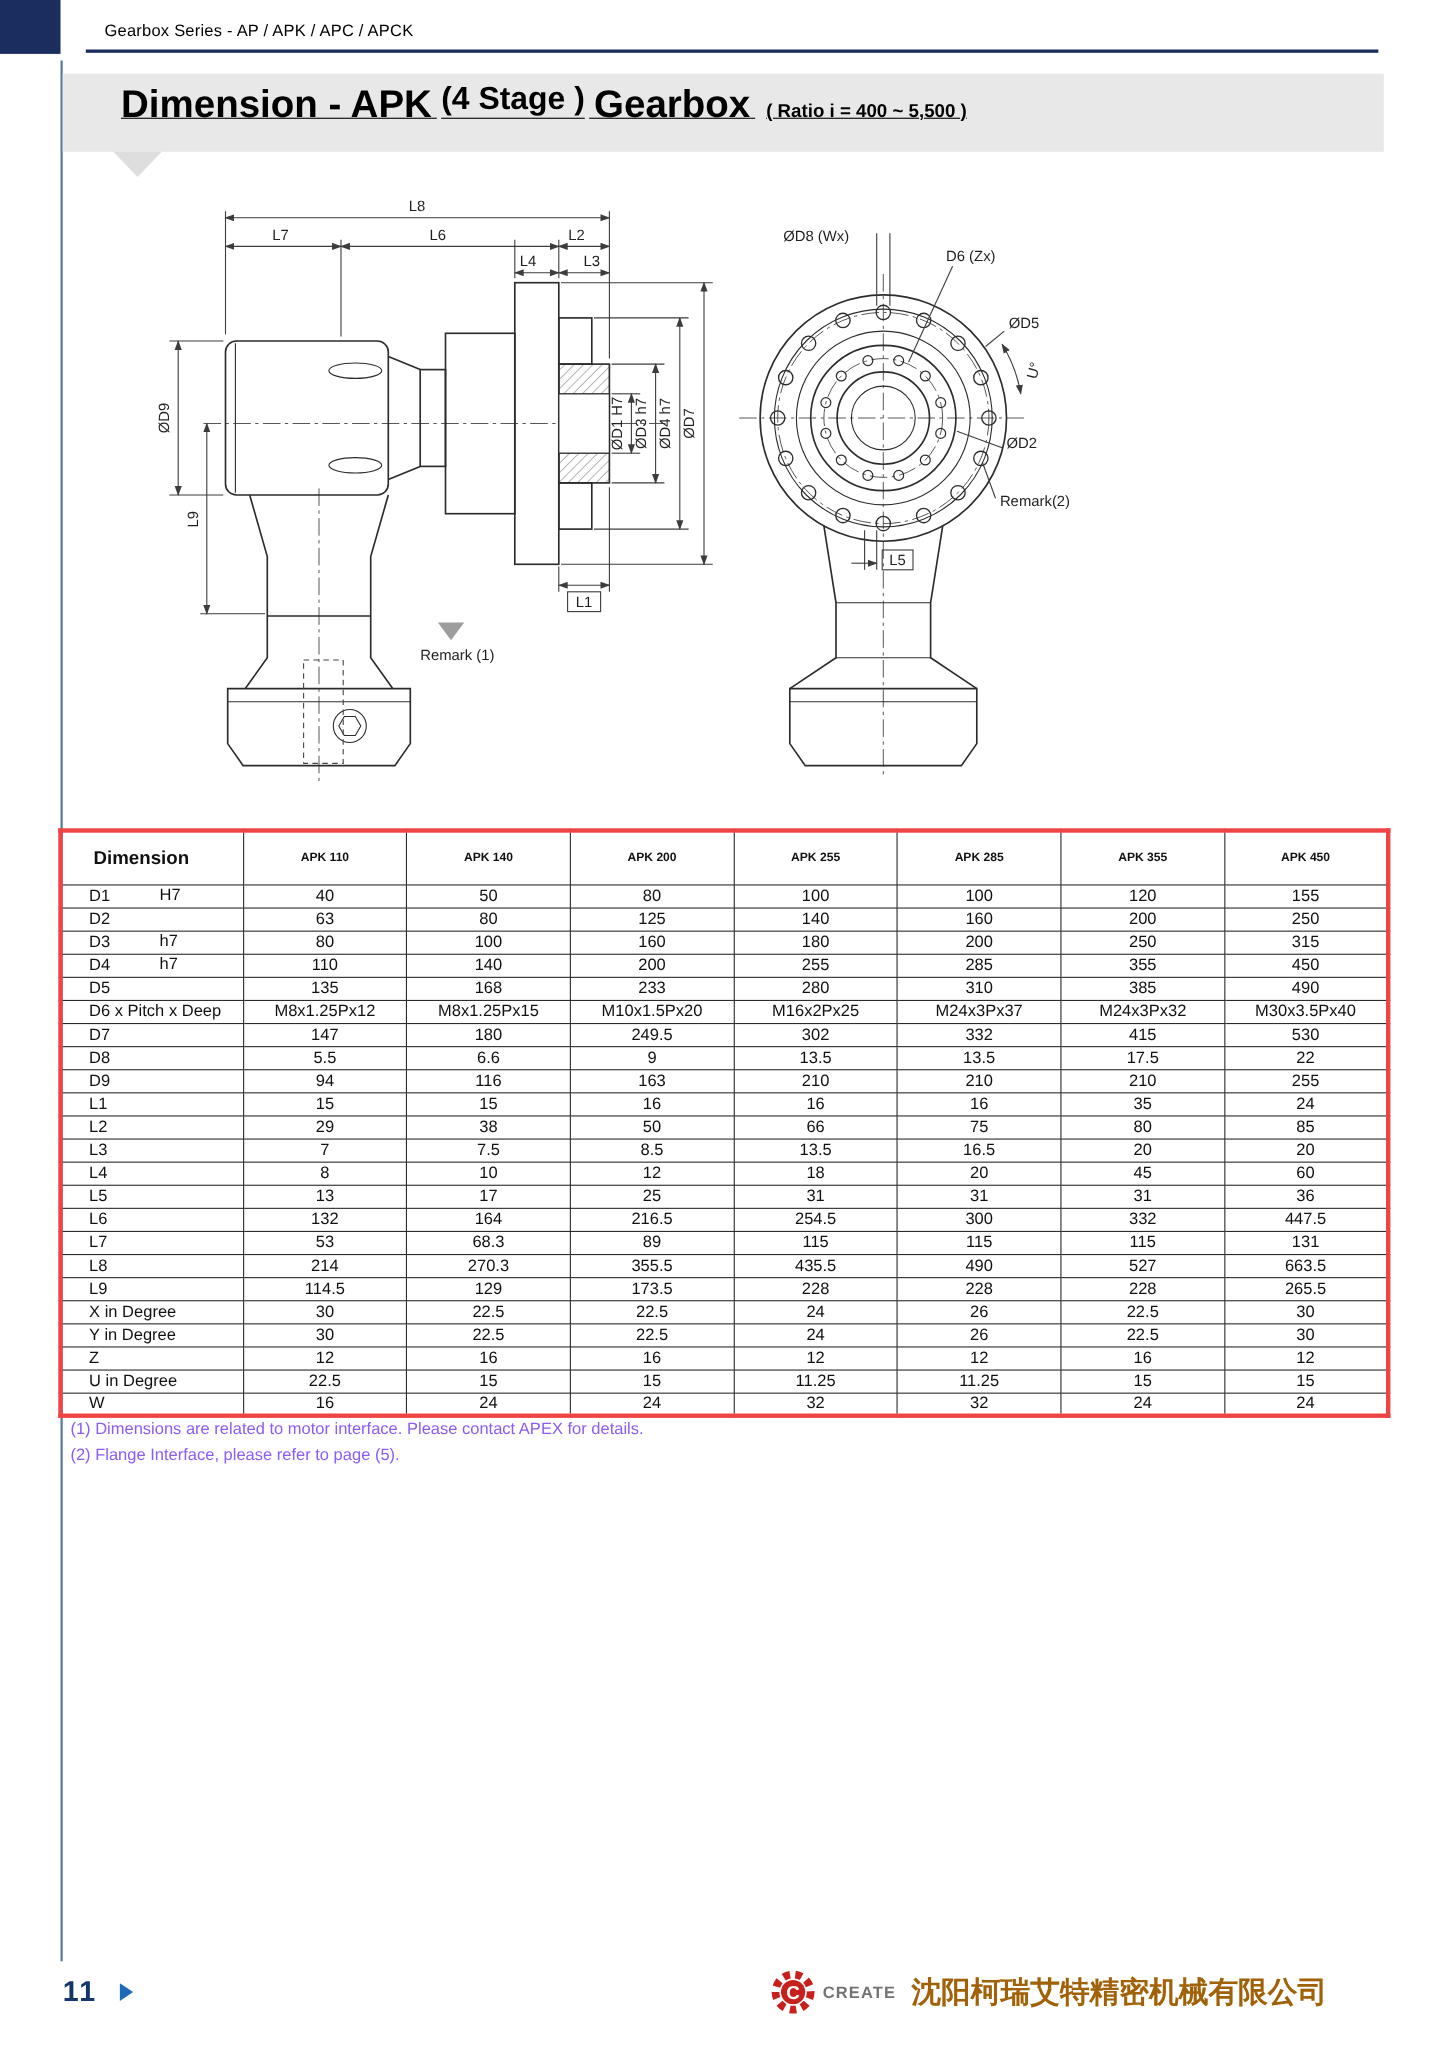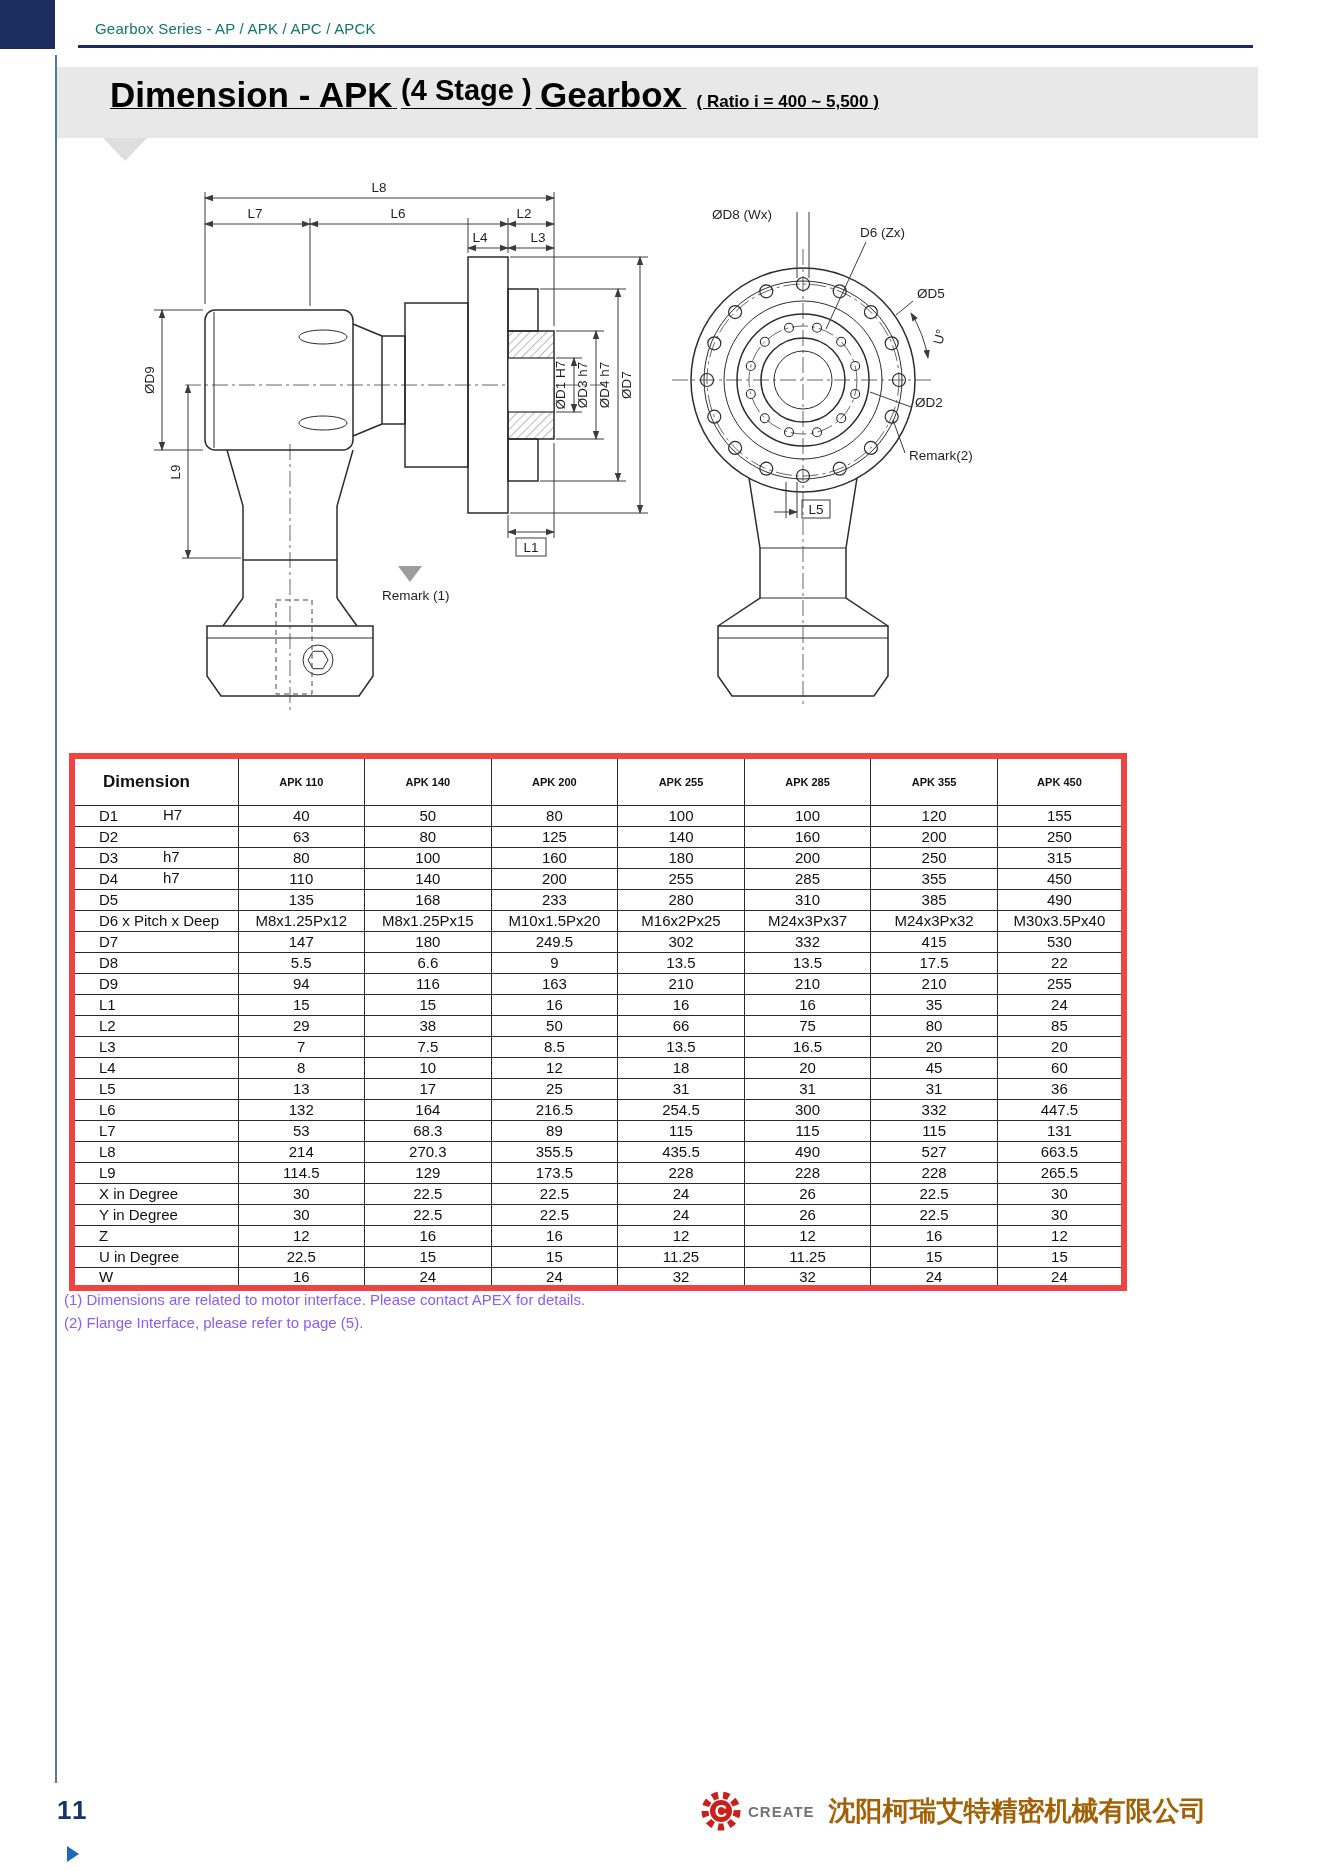--- a/index.html
+++ b/index.html
@@ -2,54 +2,54 @@
 <html><head>
 <meta charset="utf-8">
 <style>
   * { margin:0; padding:0; box-sizing:border-box; }
   html,body { background:#ffffff; }
   body {
     width:1323px; height:1871px; position:relative;
     font-family:"Liberation Sans", sans-serif; color:#1a1a1a; overflow:hidden;
   }
   .corner-block { position:absolute; left:0; top:0; width:55px; height:49px; background:#1b2d5e; }
-  .series-label { position:absolute; left:95px; top:20px; font-size:15px; color:#0f766e; letter-spacing:.2px; }
+  .series-label { position:absolute; left:95px; top:20px; font-size:15px; color:#000000; letter-spacing:.2px; }
   .header-rule { position:absolute; left:78px; top:45px; width:1175px; height:3px; background:#1b2d5e; }
   .left-rule { position:absolute; left:55px; top:55px; width:2px; height:1728px; background:#53799f; }
 
   .title-band { position:absolute; left:57px; top:67px; width:1201px; height:71px; background:#e8e8e8; }
   .band-notch { position:absolute; left:103px; top:138px; width:0; height:0;
     border-left:22px solid transparent; border-right:22px solid transparent; border-top:23px solid #dedede; }
   .title-wrap { position:absolute; left:110px; top:74px; white-space:nowrap; color:#000000;text-decoration:underline; }
   .t-main { font-size:35px; font-weight:bold; }
   .t-stage { font-size:29px; font-weight:bold; vertical-align:7px; margin:0 4px; }
   .t-ratio { font-size:17px; font-weight:bold; margin-left:10px; }
 
   .drawings { position:absolute; left:60px; top:148px; width:1200px; height:605px; }
   .drawings .out { stroke:#2c2c2c; stroke-width:1.5; fill:none; }
   .drawings .thin { stroke:#2c2c2c; stroke-width:1; fill:none; }
   .drawings .cl { stroke:#555; stroke-width:.9; fill:none; stroke-dasharray:16 4 3 4; }
   .drawings .hid { stroke:#444; stroke-width:1; fill:none; stroke-dasharray:5 4; }
   .drawings .dims line, .drawings .dims path { stroke:#3c3c3c; stroke-width:1; fill:none; }
   .drawings .dims rect { stroke:#3c3c3c; stroke-width:1; fill:none; }
   .drawings text { fill:#1f1f1f; font-family:"Liberation Sans",sans-serif; font-size:13.5px; stroke:none; }
 
-  .dim-table { position:absolute; left:69px; top:753px; width:1058px; border-collapse:collapse;
-    table-layout:fixed; border:6px solid #ef4444; }
+  .dim-table { position:absolute; left:53px; top:753px; width:1211px; border-collapse:collapse;
+    table-layout:fixed; border:4px solid #ef4444; }
   .dim-table col.first { width:166px; }
   .dim-table th, .dim-table td { border:1px solid #2b2b2b; text-align:center; padding:0; color:#111; }
   .dim-table th { height:49px; font-size:11px; font-weight:bold; }
   .dim-table th.c-dim { font-size:17px; text-align:left; padding-left:28px; }
   .dim-table td { height:21px; font-size:15px; }
   .dim-table td.c-dim { text-align:left; padding-left:24px; position:relative; }
   .dim-table td.c-dim .ds { position:absolute; left:88px; top:0; }
 
   .notes { position:absolute; left:64px; top:1288px; font-size:15px; line-height:23px; color:#8b5cf6; }
 
-  .pageno { position:absolute; left:57px; top:1795px; display:flex; align-items:center; gap:20px;flex-direction:column; }
+  .pageno { position:absolute; left:57px; top:1795px; display:flex; align-items:center; gap:20px; }
   .pageno .num { font-size:26px; font-weight:bold; color:#16356b; letter-spacing:2px; }
   .pageno .tri { width:0; height:0; border-left:12px solid #1c6ab8; border-top:8px solid transparent; border-bottom:8px solid transparent; }
 
   .brand { position:absolute; left:700px; top:1790px; display:flex; align-items:center; gap:6px; }
   .brand .brand-name { font-size:15px; font-weight:bold; letter-spacing:1px; color:#737373; }
   .brand .company-name { font-size:27px; font-weight:bold; color:#a16207; margin-left:8px;
     font-family:"DejaVu Sans","Liberation Sans",sans-serif; }
 </style>
 </head>
 <body>

